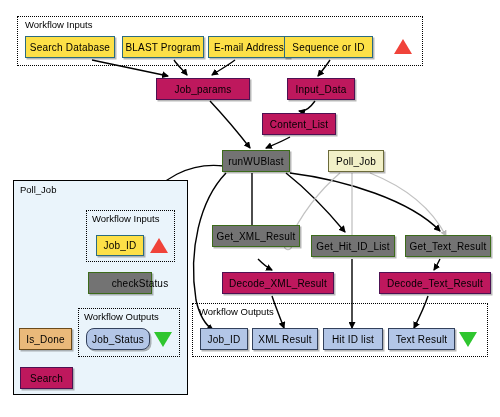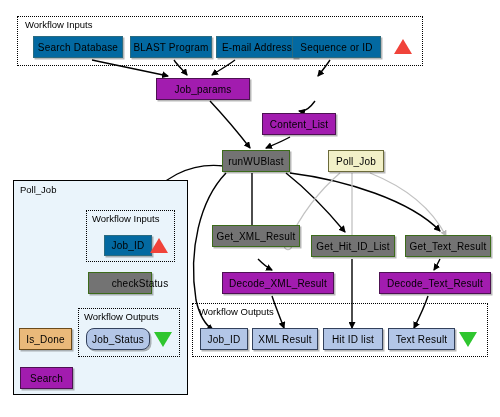--- a/index.html
+++ b/index.html
@@ -29,24 +29,24 @@
     border: 1px solid #000000;
     display: flex;
     align-items: center;
     justify-content: center;
     font-size: 10px;
     color: #000000;
     white-space: nowrap;
     letter-spacing: 0.2px;
     box-shadow: 1.5px 1.5px 0 rgba(0,0,0,0.28);
   }
-  .node.input   { background: #0369a1; border-color: #2b6b80; margin-left: 8px; }
+  .node.input   { background: #fde047; border-color: #2b6b80; }
   .node.output  { background: #b3c6e7; border-color: #33415c; }
   .node.proc    { background: #737373; border-color: #3c6b1a; }
-  .node.xform   { background: #a21caf; border-color: #4d1152; text-align: right; }
+  .node.xform   { background: #be185d; border-color: #4d1152; text-align: right; }
   .node.nested  { background: #f2f0c8; border-color: #6b6a3a; }
   .node.orange  { background: #eab97a; border-color: #6b4a1a; }
 
   .group {
     position: absolute;
     box-sizing: border-box;
   }
   .group.dotted {
     border: 1.5px dotted #000000;
     background: transparent;
@@ -160,20 +160,23 @@
     <span>E-mail Address</span>
   </div>
   <div class="node input" style="left:284px; top:36px; width:89px; height:22px;">
     <span>Sequence or ID</span>
   </div>
   <div class="tri up" style="left:394px; top:39px;"></div>
 
   <div class="node xform" style="left:156px; top:78px; width:94px; height:22px;">
     <span>Job_params</span>
   </div>
+  <div class="node xform" style="left:287px; top:78px; width:68px; height:22px;">
+    <span>Input_Data</span>
+  </div>
   <div class="node xform" style="left:262px; top:113px; width:74px; height:22px;">
     <span>Content_List</span>
   </div>
 
   <div class="node proc" style="left:222px; top:150px; width:68px; height:22px;">
     <span>runWUBlast</span>
   </div>
   <div class="node nested" style="left:328px; top:150px; width:56px; height:22px;">
     <span>Poll_Job</span>
   </div>

